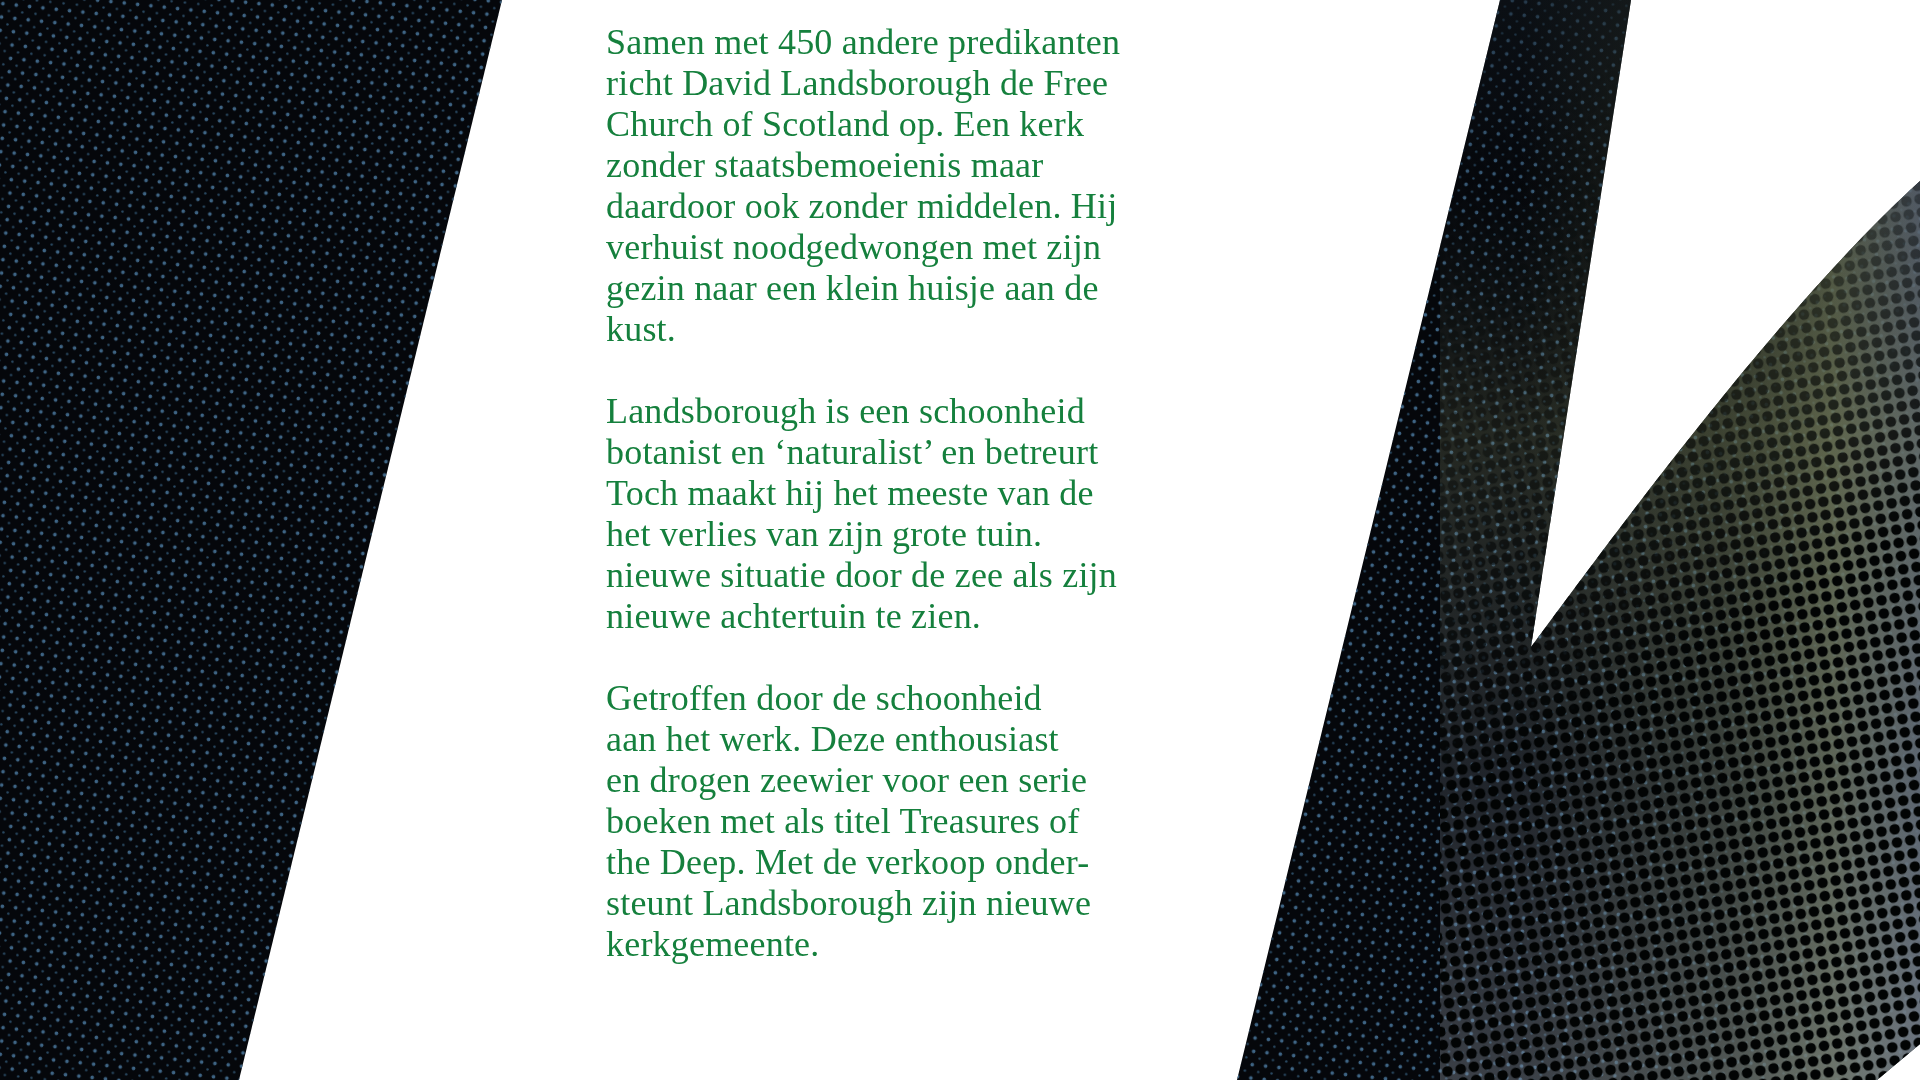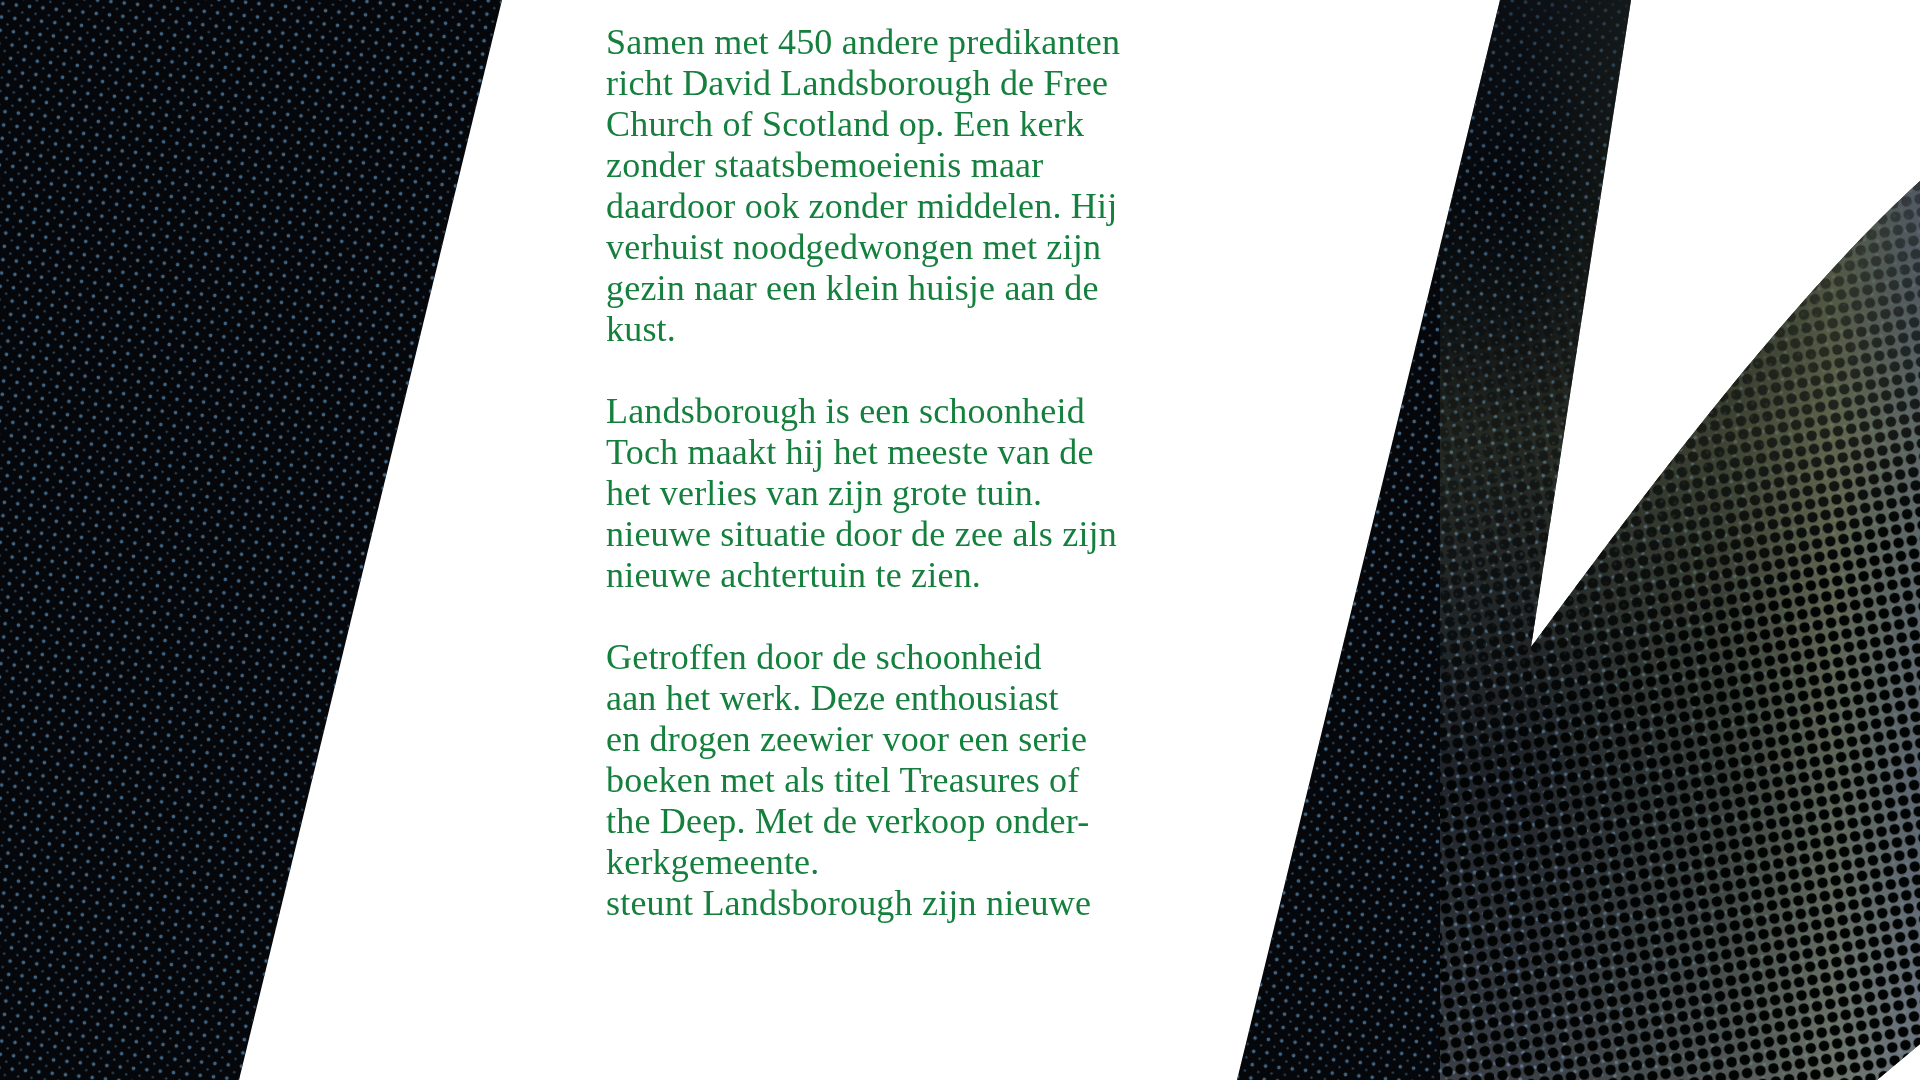--- a/index.html
+++ b/index.html
@@ -95,29 +95,30 @@
         <div class="line"><span>richt David Landsborough de </span><span class="it">Free</span></div>
         <div class="line"><span class="it">Church of Scotland</span><span> op. Een kerk</span></div>
         <div class="line"><span>zonder staatsbemoeienis maar</span></div>
         <div class="line"><span>daardoor ook zonder middelen. Hij</span></div>
         <div class="line"><span>verhuist noodgedwongen met zijn</span></div>
         <div class="line"><span>gezin naar een klein huisje aan de</span></div>
         <div class="line"><span>kust.</span></div>
       </div>
       <div class="para">
         <div class="line"><span>Landsborough is een schoonheid</span></div>
+        <div class="line"><span>botanist en ‘naturalist’ en betreurt</span></div>
         <div class="line"><span>Toch maakt hij het meeste van de</span></div>
         <div class="line"><span>het verlies van zijn grote tuin.</span></div>
         <div class="line"><span>nieuwe situatie door de zee als zijn</span></div>
         <div class="line"><span>nieuwe achtertuin te zien.</span></div>
       </div>
       <div class="para">
         <div class="line"><span>Getroffen door de schoonheid</span></div>
         <div class="line"><span>aan het werk. Deze enthousiast</span></div>
         <div class="line"><span>en drogen zeewier voor een serie</span></div>
         <div class="line"><span>boeken met als titel </span><span class="it">Treasures of</span></div>
         <div class="line"><span class="it">the Deep</span><span>. Met de verkoop onder-</span></div>
+        <div class="line"><span>steunt Landsborough zijn nieuwe</span></div>
         <div class="line"><span>kerkgemeente.</span></div>
-        <div class="line"><span>steunt Landsborough zijn nieuwe</span></div>
       </div>
     </div>
 
 </div>
 
 </body></html>

